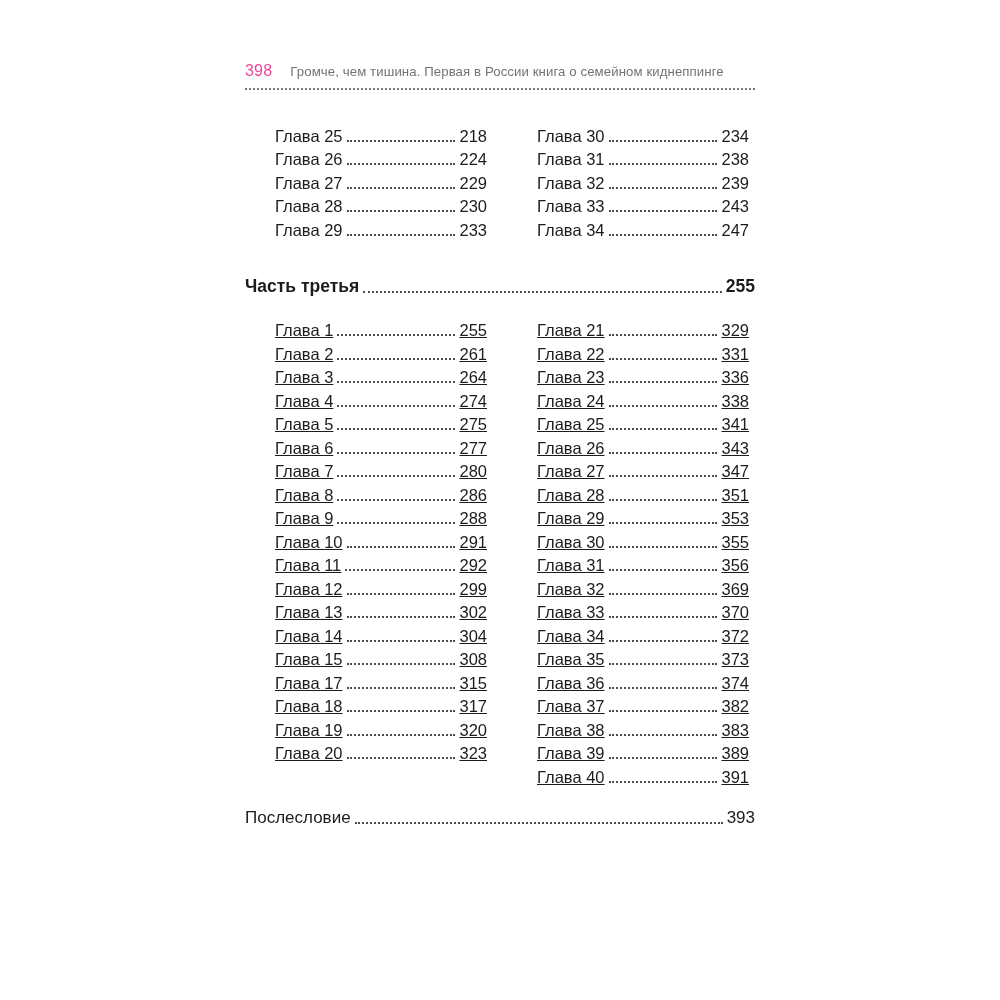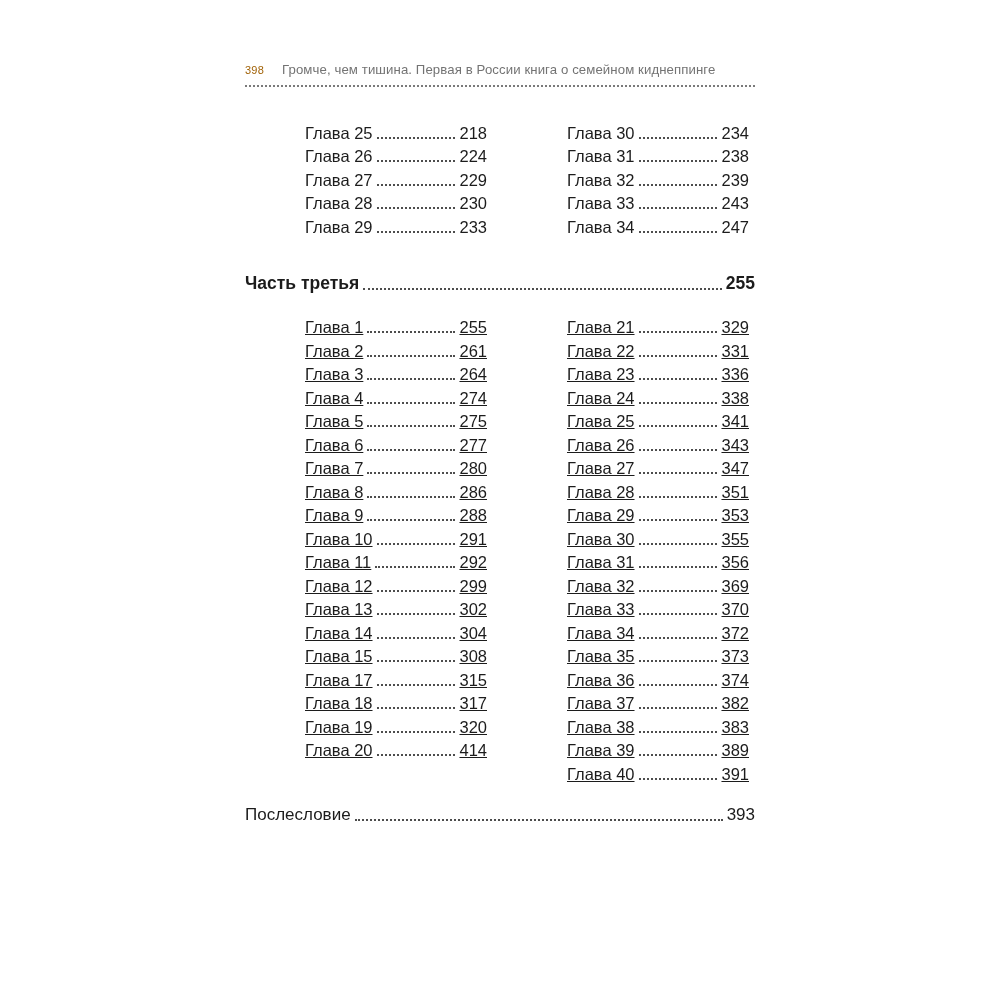--- a/index.html
+++ b/index.html
@@ -17,22 +17,22 @@
   }
   
   .running-header {
     display: flex;
     align-items: baseline;
     gap: 18px;
     padding-bottom: 8px;
     border-bottom: 2px dotted #7a7a7a;
   }
   .running-header .pagenum {
-    font-size: 11px;
-    color: #a16207;
+    font-size: 16px;
+    color: #ec4899;
     letter-spacing: 0.2px;
   }
   .running-header .title {
     font-size: 13.2px;
     color: #737373;
     letter-spacing: 0.1px;
   }
   
   .toc-columns {
     display: flex;
@@ -40,21 +40,21 @@
     padding-left: 30px;
     padding-right: 6px;
   }
   .toc-col { width: 212px; }
   .toc-row {
     display: flex;
     align-items: flex-end;
     height: 23.5px;
     font-size: 16.5px;
   }
-  .toc-row .label { white-space: nowrap; margin-left: 30px; }
+  .toc-row .label { white-space: nowrap; }
   .toc-row .leader {
     flex: 1;
     border-bottom: 2px dotted #4d4d4d;
     margin: 0 4px 4px 4px;
     min-width: 12px;
   }
   .toc-row .pg {
     white-space: nowrap;
     text-align: right;
   }
@@ -267,21 +267,21 @@
 
         <div class="toc-row">
           <span class="label">Глава 19</span>
           <span class="leader"></span>
           <span class="pg">320</span>
         </div>
 
         <div class="toc-row">
           <span class="label">Глава 20</span>
           <span class="leader"></span>
-          <span class="pg">414</span>
+          <span class="pg">323</span>
         </div>
       </div>
     <div class="toc-col">
 
         <div class="toc-row">
           <span class="label">Глава 21</span>
           <span class="leader"></span>
           <span class="pg">329</span>
         </div>
 

